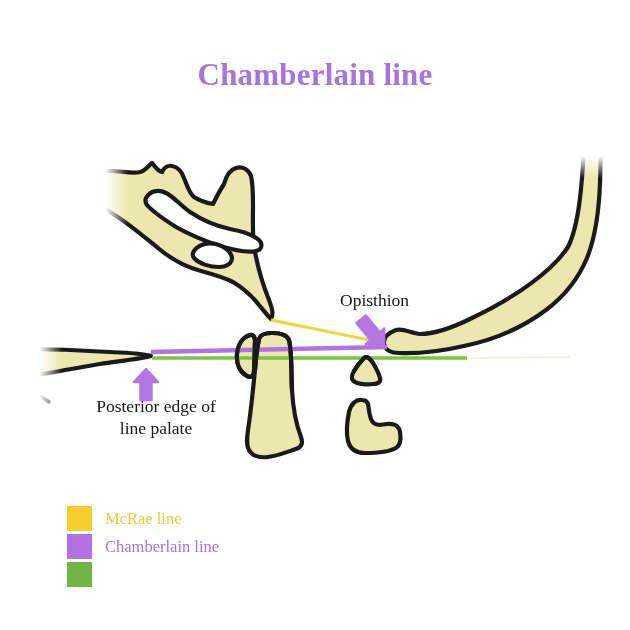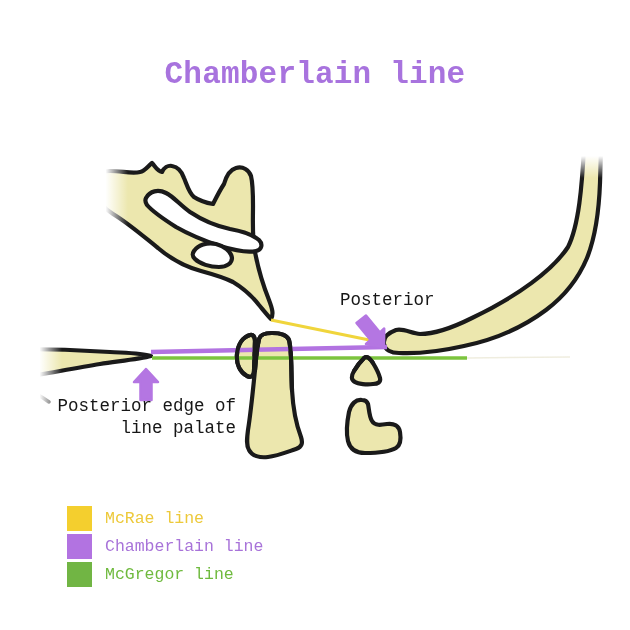--- a/index.html
+++ b/index.html
@@ -1,27 +1,27 @@
 <!DOCTYPE html>
 <html><head>
 <meta charset="utf-8">
 <style>
   html,body{margin:0;padding:0;background:#fff;}
   .canvas{
     position:relative;width:630px;height:620px;background:#ffffff;overflow:hidden;
-    font-family:Liberation Mono, monospace;
+    font-family:Liberation Serif, serif;
   }
   .title{
     position:absolute;top:57px;left:0;right:0;text-align:center;
     font-size:31px;font-weight:bold;letter-spacing:0.2px;
   }
   .diagram-svg{position:absolute;top:0;left:0;}
   .anno{position:absolute;color:#161616;font-size:17.5px;line-height:22px;}
   .anno-opisthion{left:340px;top:289px;}
-  .anno-palate{left:36px;top:395px;width:200px;text-align:right;}
+  .anno-palate{left:56px;top:395px;width:200px;text-align:center;}
   .legend{position:absolute;left:67px;top:506px;}
   .legend-row{display:flex;align-items:center;margin-bottom:3px;height:25px;text-align:center;}
   .legend-swatch{width:25px;height:25px;flex:0 0 auto;}
   .legend-label{margin-left:13px;font-size:16.5px;}
 </style>
 </head>
 <body>
 
 <div class="canvas">
 
@@ -123,21 +123,21 @@
     </g>
 
     <g stroke-linejoin="round" stroke-width="2.5" fill="#b476e2">
       <polygon points="384,347 366,344 370.5,340 356.5,323 366,315.5 380,332.5 384.2,328.5" stroke="#b476e2"></polygon>
       <polygon points="146,369 134,382 140.5,382 140.5,400 151.5,400 151.5,382 158,382" stroke="#b476e2"></polygon>
     </g>
   </svg>
 
   <div class="title" style="color: rgb(168, 115, 222);">Chamberlain line</div>
 
-  <div class="anno anno-opisthion">Posterior</div>
+  <div class="anno anno-opisthion">Opisthion</div>
   <div class="anno anno-palate">
     <div>Posterior edge of</div>
     <div>line palate</div>
   </div>
 
   <div class="legend">
     <div class="legend-row">
       <svg class="legend-swatch" width="25" height="25">
         <rect x="0" y="0" width="25" height="25" fill="#f4cf2e"></rect>
       </svg>
@@ -146,17 +146,16 @@
     <div class="legend-row">
       <svg class="legend-swatch" width="25" height="25">
         <rect x="0" y="0" width="25" height="25" fill="#b273e1"></rect>
       </svg>
       <span class="legend-label" style="color: rgb(168, 115, 217);">Chamberlain line</span>
     </div>
     <div class="legend-row">
       <svg class="legend-swatch" width="25" height="25">
         <rect x="0" y="0" width="25" height="25" fill="#71b544"></rect>
       </svg>
-      <span class="legend-label" style="color: rgb(111, 186, 62);">McGregor line</span>
     </div>
   </div>
 
 </div>
 
 </body></html>

